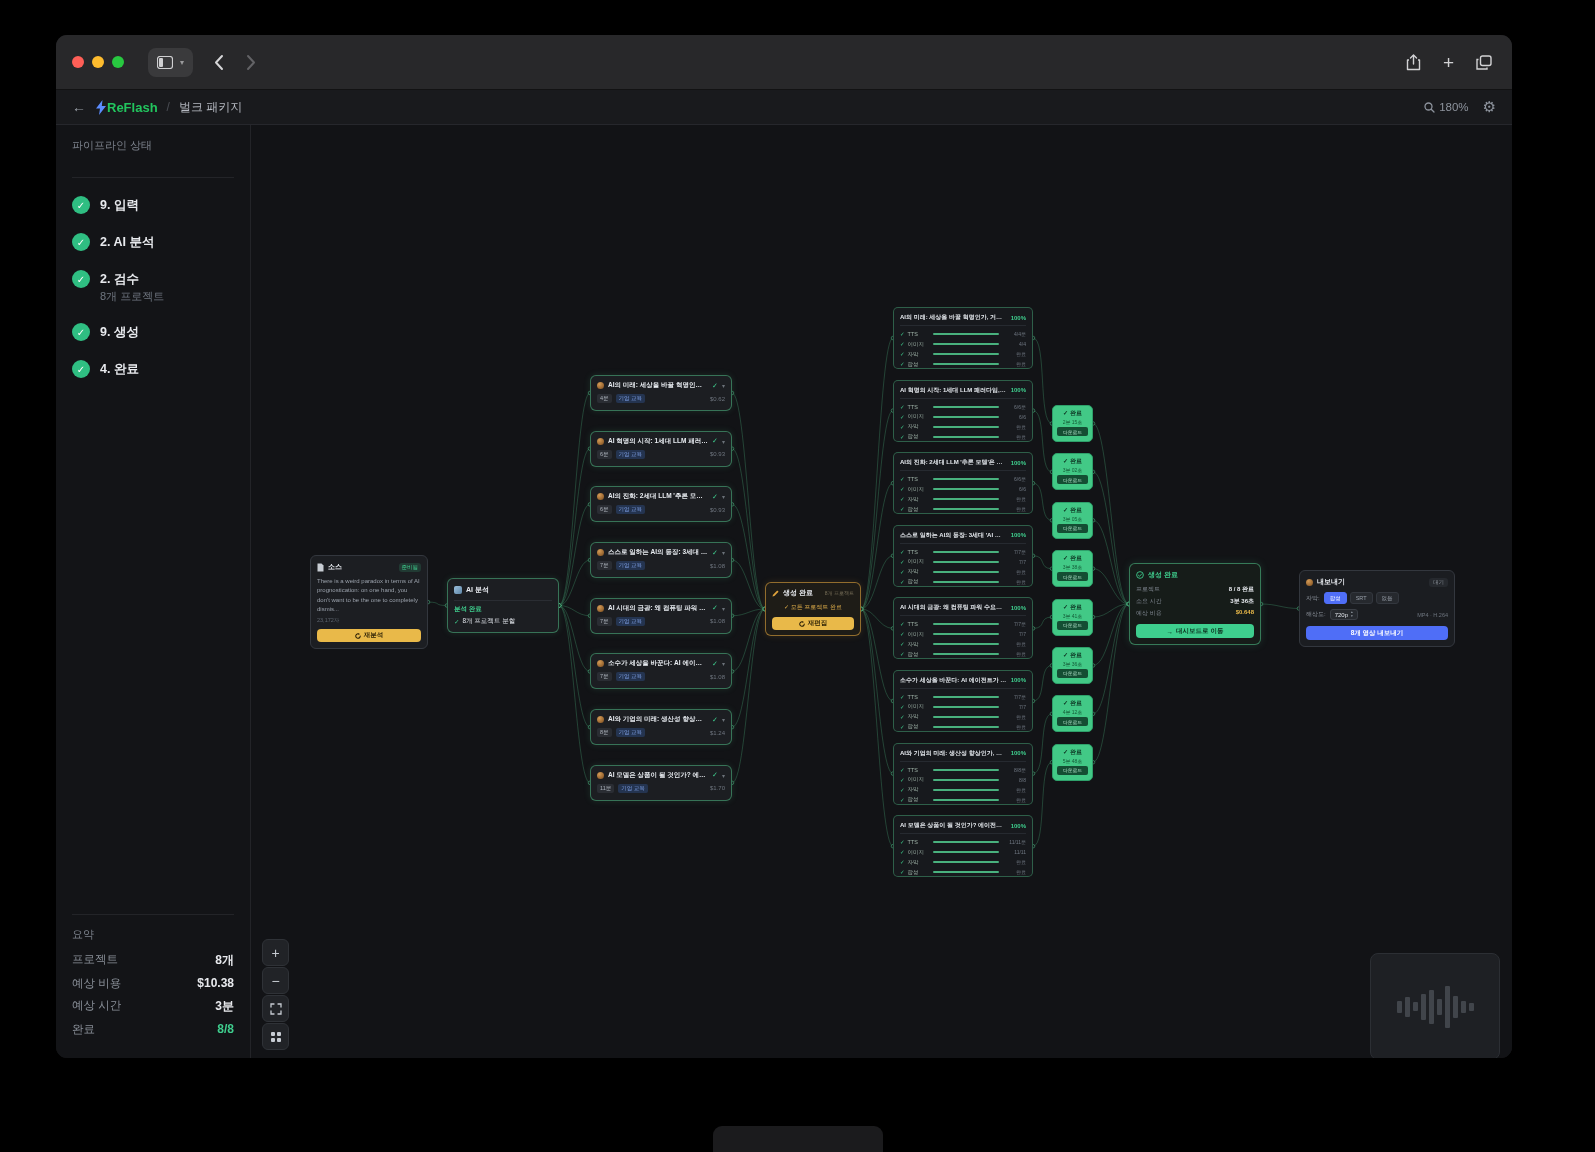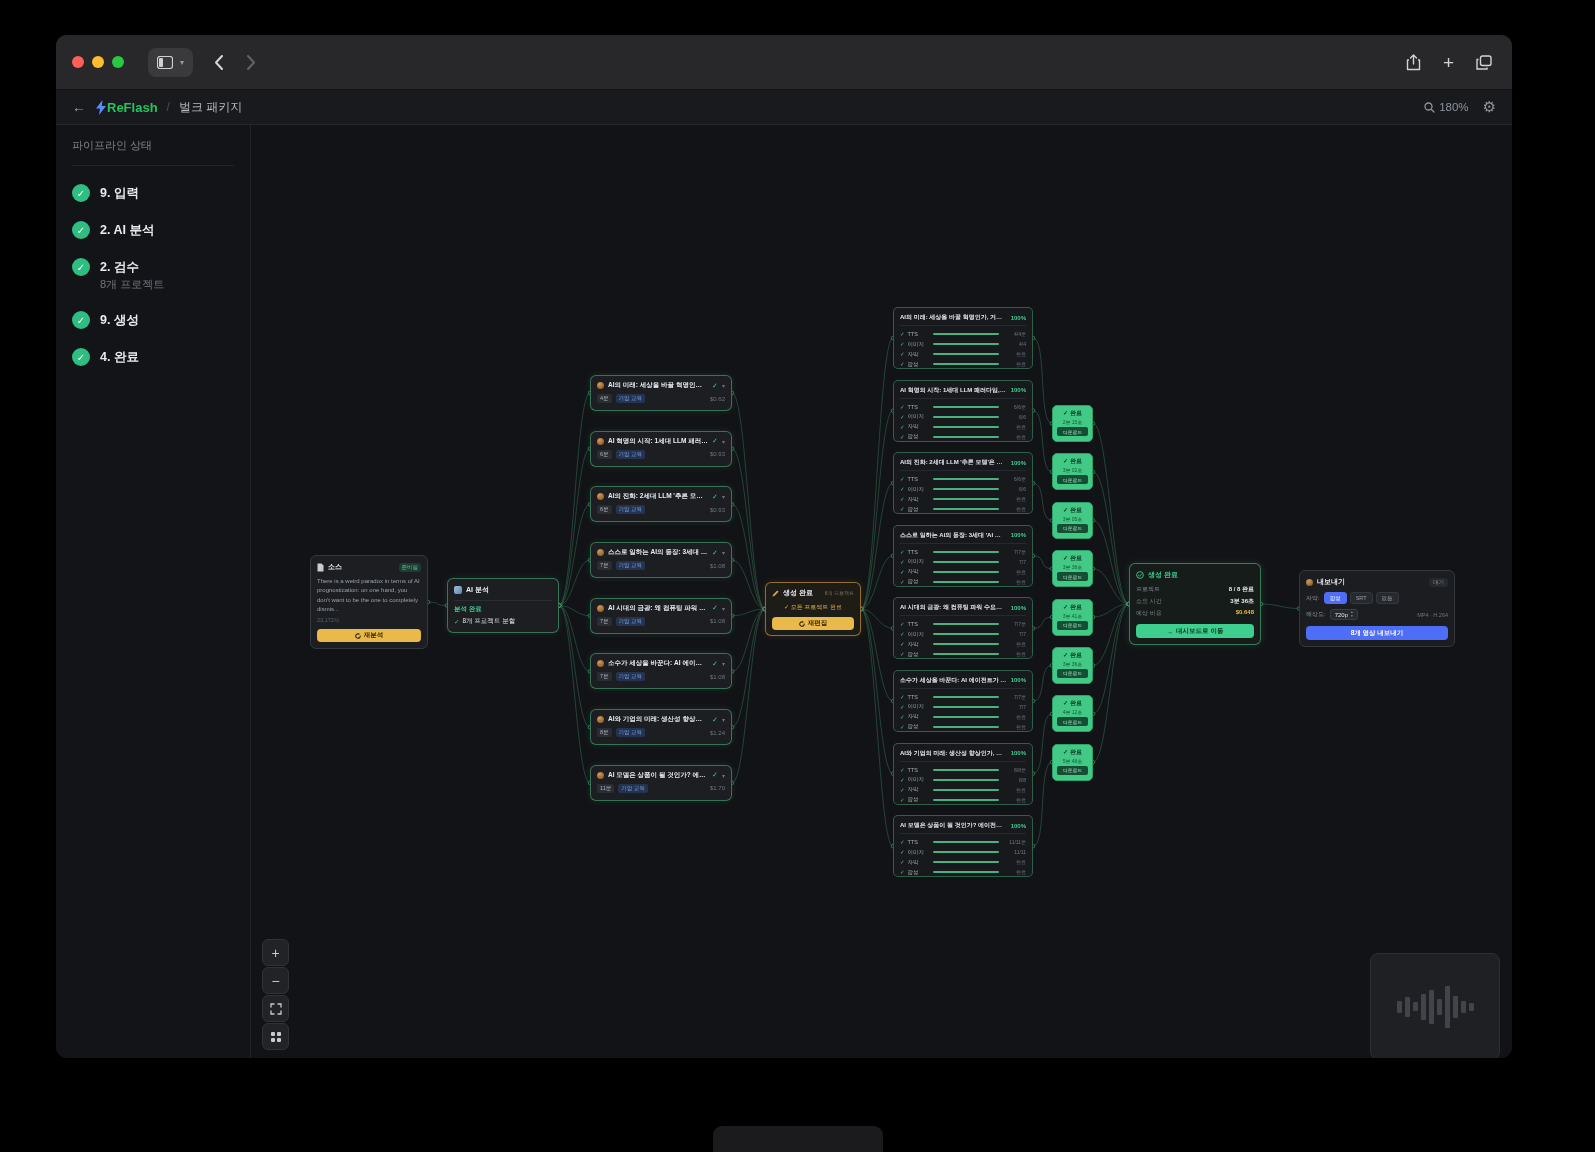--- a/index.html
+++ b/index.html
@@ -35,21 +35,21 @@
   .crumb { color:#b6bac2; font-size:12px; }
   .hdr-title { position:absolute; left:0; right:0; text-align:center; color:#c3c8d1; font-size:12.5px; pointer-events:none; }
   .hdr-right { margin-left:auto; display:flex; align-items:center; gap:14px; color:#8d939d; font-size:11.5px; }
   .zoom-ind { display:flex; align-items:center; gap:4px; }
   .gear { font-size:15px; cursor:pointer; }
 
   
   .app-body { flex:1; display:flex; min-height:0; }
   .sidebar { flex:0 0 195px; background:#131417; border-right:1px solid #232428;
     display:flex; flex-direction:column; padding:13px 16px 14px; }
-  .sb-title { color:#7c828c; font-size:11px; padding-bottom:12px; border-bottom:1px solid #232428; margin-bottom:18px; }
+  .sb-title { color:#7c828c; font-size:11px; padding-bottom:24px; border-bottom:1px solid #232428; margin-bottom:18px; }
   .steps { display:flex; flex-direction:column; gap:19px; }
   .step { display:flex; gap:10px; align-items:flex-start; }
   .check-circle { width:18px; height:18px; border-radius:50%; background:#2fbe82; color:#fff;
     font-size:10px; display:flex; align-items:center; justify-content:center; flex:0 0 18px; }
   .step-label { color:#e8eaee; font-size:12.5px; font-weight:600; line-height:18px; }
   .step-sub { color:#6f7680; font-size:11px; margin-top:1px; }
   .step-sub:empty { display:none; }
   .summary { margin-top:auto; border-top:1px solid #232428; padding-top:12px; }
   .sum-title { color:#7c828c; font-size:11px; margin-bottom:10px; }
   .sum-row { display:flex; justify-content:space-between; margin:7px 0; }
@@ -284,20 +284,39 @@
             </span>
           </div>
           <div class="step">
             <span class="check-circle">✓</span>
             <span>
               <div class="step-label">4. 완료</div>
 
             </span>
           </div>
         </div>
+      <div class="summary">
+        <div class="sum-title">요약</div>
+        <div class="sum-row">
+            <span class="sum-label">프로젝트</span>
+            <span class="sum-val">8개</span>
+          </div>
+        <div class="sum-row">
+            <span class="sum-label">예상 비용</span>
+            <span class="sum-val">$10.38</span>
+          </div>
+        <div class="sum-row">
+            <span class="sum-label">예상 시간</span>
+            <span class="sum-val">3분</span>
+          </div>
+        <div class="sum-row">
+            <span class="sum-label">완료</span>
+            <span class="sum-val green">8/8</span>
+          </div>
+      </div>
     </div>
 
     <div class="canvas" id="canvas">
       <svg class="edges" id="edges" width="1261" height="933">
           <path d="M177,477.09375 C191,477.09375 182,480.5 196,480.5" fill="none" stroke="#56d393" stroke-opacity="0.25" stroke-width="1"></path>
           <circle cx="177" cy="477.09375" r="1.8" fill="#17191d" stroke="rgba(86,211,147,.55)" stroke-width="0.8"></circle>
           <circle cx="196" cy="480.5" r="1.8" fill="#17191d" stroke="rgba(86,211,147,.55)" stroke-width="0.8"></circle>
           <path d="M308,480.5 C322,480.5 325,268 339,268" fill="none" stroke="#56d393" stroke-opacity="0.25" stroke-width="1"></path>
           <circle cx="308" cy="480.5" r="1.8" fill="#17191d" stroke="rgba(86,211,147,.55)" stroke-width="0.8"></circle>
           <circle cx="339" cy="268" r="1.8" fill="#17191d" stroke="rgba(86,211,147,.55)" stroke-width="0.8"></circle>

